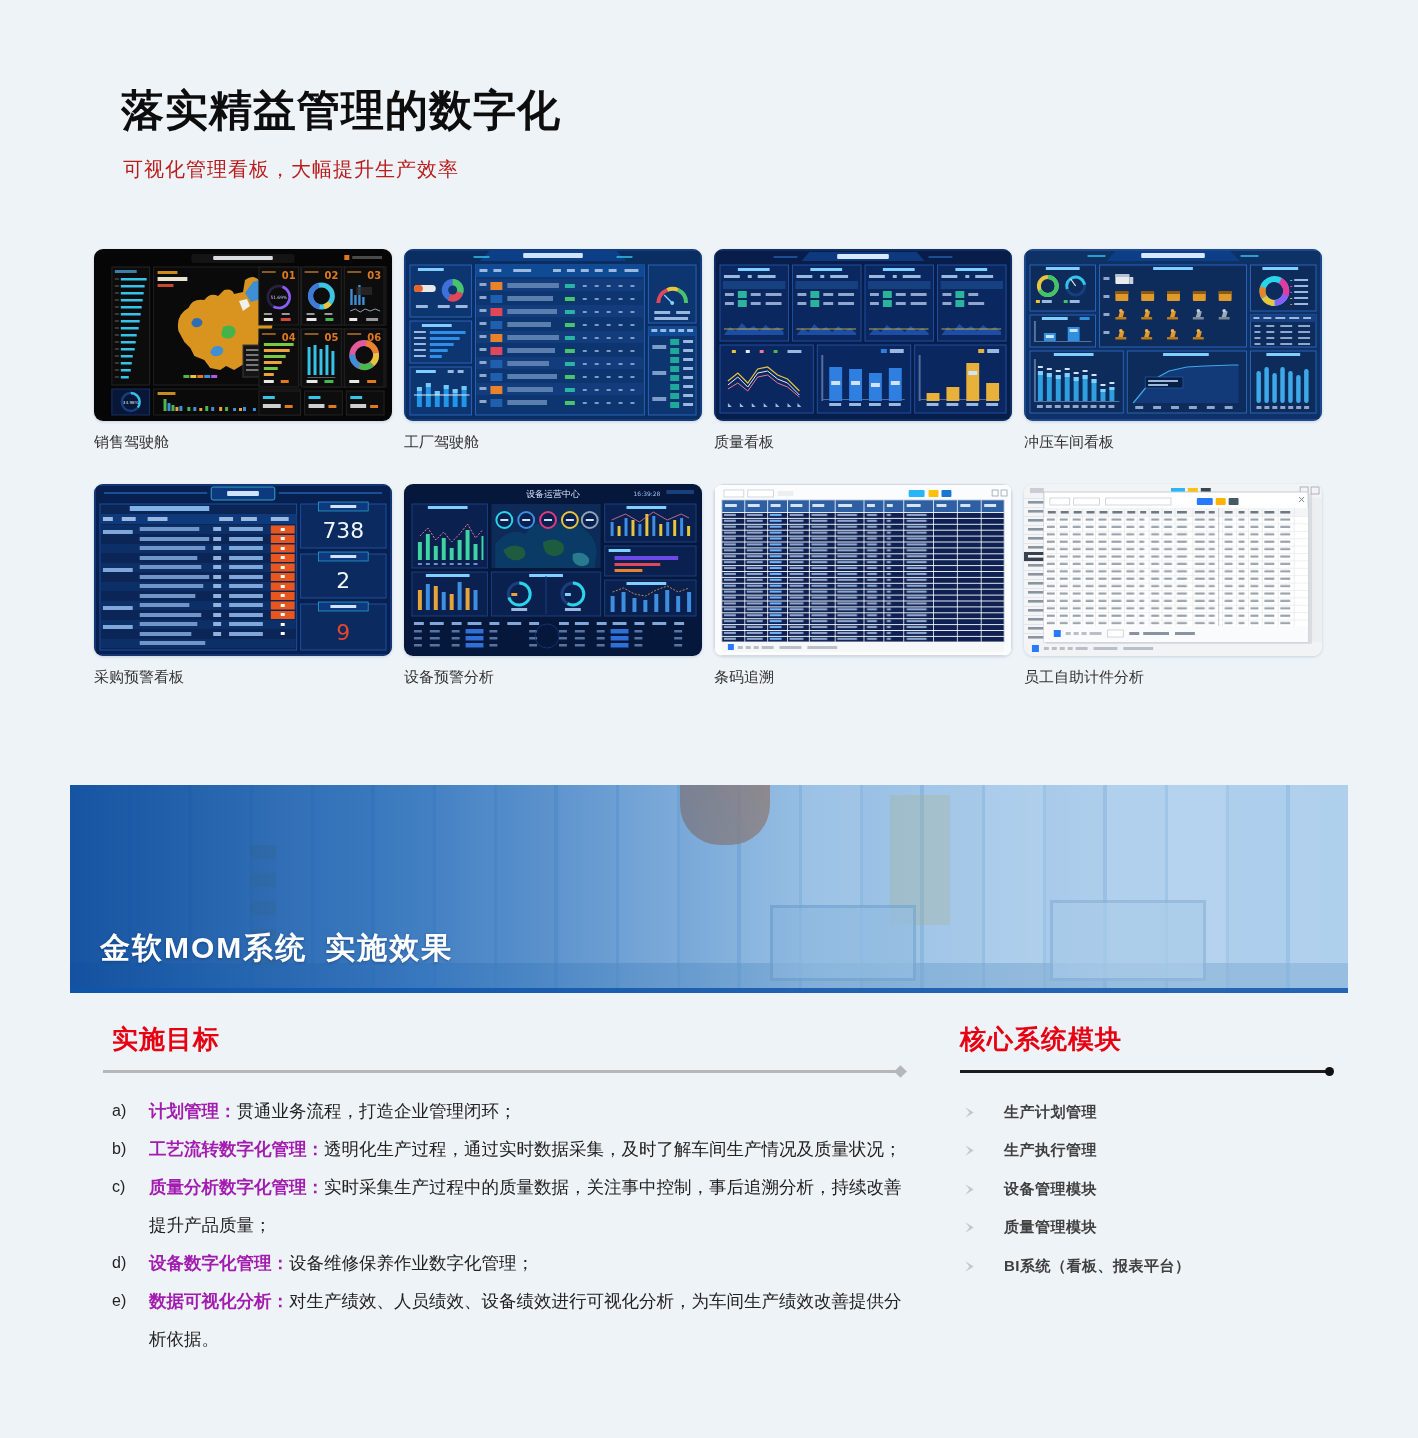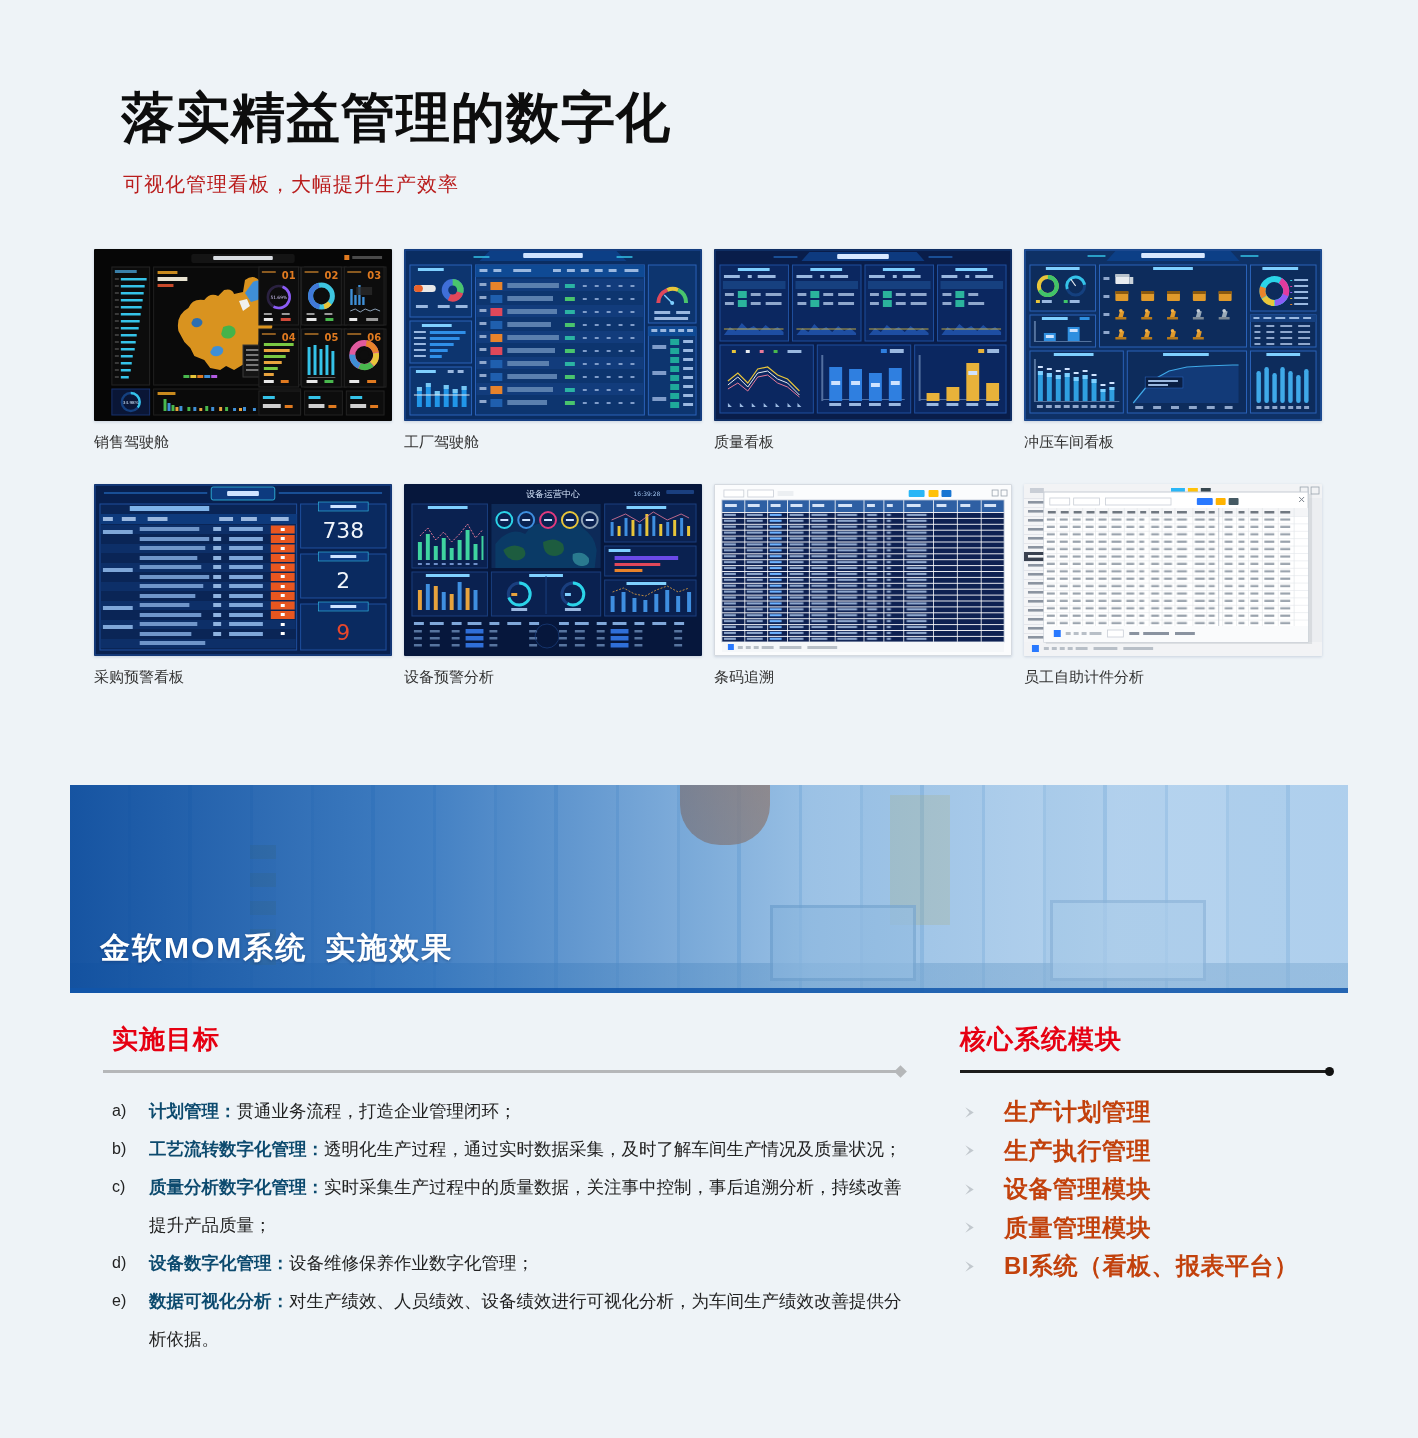--- a/index.html
+++ b/index.html
@@ -1,25 +1,25 @@
 <!DOCTYPE html>
 <html><head>
 <meta charset="utf-8">
 <style>
   html,body{margin:0;padding:0;}
   body{background:#eef3f7;font-family:"Liberation Sans","DejaVu Sans",sans-serif;}
   .page{position:relative;width:1418px;height:1438px;background:#eef3f7;overflow:hidden;}
   
   .hd{position:absolute;left:121px;top:82px;}
-  .hd h1{margin:0;font-size:54px;font-weight:900;color:#0d0d0d;letter-spacing:1px;}
+  .hd h1{margin:0;font-size:43px;font-weight:900;color:#0d0d0d;letter-spacing:1px;}
   .hd p{margin:16px 0 0 2px;font-size:20px;color:#b91c1c;letter-spacing:1px;}
   
   .gallery{position:absolute;left:94px;top:249px;width:1228px;display:grid;grid-template-columns:repeat(4,1fr);column-gap:12px;row-gap:32px;}
   figure{margin:0;}
-  .thumb{height:172px;border-radius:1px;overflow:hidden;box-shadow:0 1px 3px rgba(30,60,110,.18);}
+  .thumb{height:172px;border-radius:9px;overflow:hidden;box-shadow:0 1px 3px rgba(30,60,110,.18);}
   .thumb svg{display:block;width:100%;height:100%;}
   figcaption{text-align:left;font-size:15px;color:#333;margin-top:11px;height:20px;line-height:20px;}
   svg text{font-family:"DejaVu Sans","Liberation Sans",sans-serif;}
   
   .banner{position:absolute;left:70px;top:785px;width:1278px;height:208px;overflow:hidden;}
   .banner .photo{position:absolute;inset:0;
     background:
       linear-gradient(0deg, rgba(150,180,205,.55) 0 30px, rgba(0,0,0,0) 30px),
       repeating-linear-gradient(90deg,#eaf2f9 0 58px,#ccdfee 58px 61px,#dfebf5 61px 118px,#bfd6ea 118px 122px,#e4eef7 122px 180px,#c8dcee 180px 183px),
       linear-gradient(180deg,#f2f7fb,#cfe2f1);}
@@ -35,25 +35,25 @@
   .col-mods{margin-left:56px;width:380px;}
   .rh{margin:0;font-size:26px;font-weight:900;color:#e60012;letter-spacing:1px;}
   .rule{position:relative;height:3px;margin-top:13px;}
   .rule-gray{background:#b5b7b9;width:798px;margin-left:-9px;}
   .rule-gray .cap{position:absolute;right:-4px;top:-3px;width:9px;height:9px;background:#b5b7b9;transform:rotate(45deg);}
   .rule-black{background:#1c1c1c;width:372px;}
   .rule-black .cap{position:absolute;right:-2px;top:-3px;width:9px;height:9px;border-radius:50%;background:#111;}
   .goal-list{margin:19px 0 0;padding:0;list-style:none;}
   .goal-list li{display:flex;font-size:17.5px;line-height:38px;color:#222;}
   .goal-list .mk{flex:none;width:37px;font-size:16px;color:#222;}
-  .goal-list b{font-weight:800;color:#0c4a6e;}
+  .goal-list b{font-weight:800;color:#a21caf;}
   .mod-list{margin:20px 0 0;padding:0;list-style:none;}
   .mod-list li{display:flex;align-items:center;height:38.5px;}
   .mod-list .arr{flex:none;width:13px;height:13px;margin:0 27px 0 4px;}
-  .mod-list .lb{font-size:24px;font-weight:800;color:#c2410c;letter-spacing:.5px;}
+  .mod-list .lb{font-size:15px;font-weight:800;color:#404040;letter-spacing:.5px;}
 </style>
 </head>
 <body>
 
 <div class="page">
 
   <div class="hd">
     <h1>落实精益管理的数字化</h1>
     <p>可视化管理看板，大幅提升生产效率</p>
   </div>

